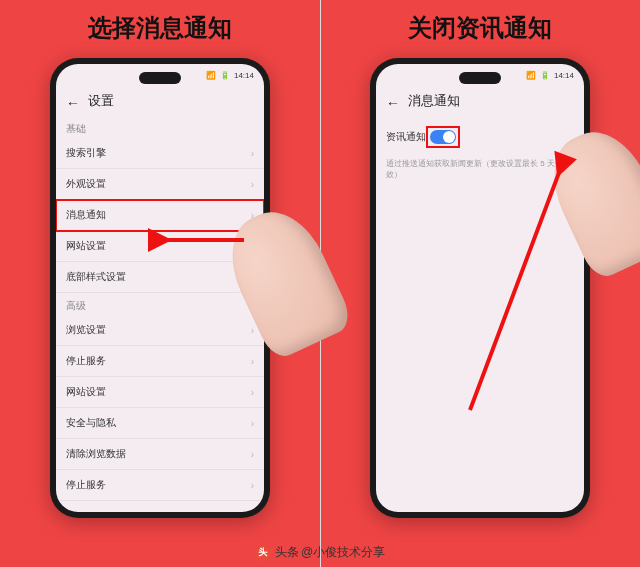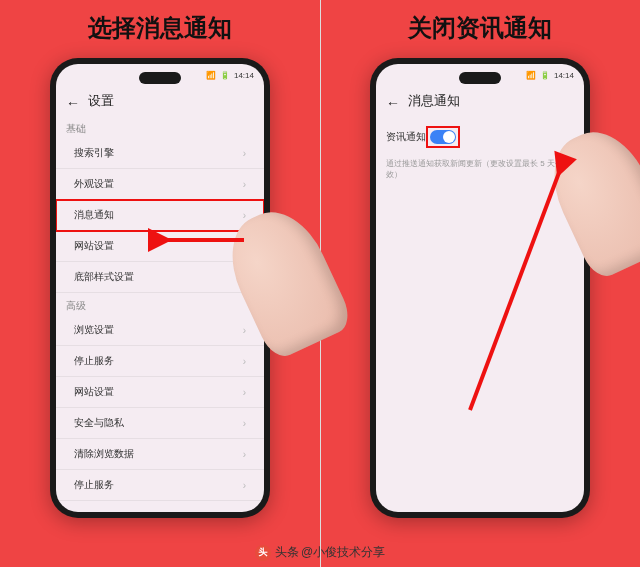--- a/index.html
+++ b/index.html
@@ -7,21 +7,21 @@
 .panel{width:320px;height:567px;position:relative;background:#ef4444;box-sizing:border-box}
 .caption{text-align:center;font-size:24px;font-weight:700;margin:12px 0 8px;color:#111}
 .phone{position:absolute;left:50%;top:58px;transform:translateX(-50%);width:220px;height:460px;background:#1a1a1a;border-radius:28px;padding:6px;box-sizing:border-box;box-shadow:0 4px 20px rgba(0,0,0,.3)}
 .screen{width:100%;height:100%;background:#f5ecf2;border-radius:22px;overflow:hidden;position:relative}
 .notch{position:absolute;top:8px;left:50%;transform:translateX(-50%);width:42px;height:12px;background:#1a1a1a;border-radius:8px;z-index:5}
 .statusbar{height:22px;display:flex;justify-content:flex-end;align-items:center;padding:0 10px;font-size:8px;color:#333}
 .statusbar span{margin-left:4px}
 .header{display:flex;align-items:center;padding:6px 10px;font-size:13px;font-weight:500;color:#222}
 .back{margin-right:8px;font-size:14px}
 .section-label{font-size:10px;color:#888;padding:6px 10px 2px}
-.row{display:flex;align-items:center;justify-content:space-between;padding:8px 18px;border-bottom:1px solid rgba(0,0,0,.06);font-size:10px;color:#333}
+.row{display:flex;align-items:center;justify-content:space-between;padding:8px 10px;border-bottom:1px solid rgba(0,0,0,.06);font-size:10px;color:#333}
 .chev{color:#bbb;font-size:10px}
 .row.hl{outline:2px solid #e11;outline-offset:-1px}
 .toggle-row{display:flex;align-items:center;padding:10px 10px;font-size:10px;color:#333}
 .toggle{width:26px;height:14px;background:#3b82f6;border-radius:8px;position:relative}
 .toggle::after{content:"";position:absolute;right:1px;top:1px;width:12px;height:12px;background:#fff;border-radius:50%}
 .toggle-box{border:2px solid #e11;padding:2px;display:inline-flex}
 .desc{font-size:8px;color:#999;padding:0 10px;line-height:1.4}
 .vdiv{position:absolute;left:320px;top:0;width:1px;height:567px;background:#ddd}
 .arrow1{position:absolute;z-index:20;pointer-events:none}
 .arrow1 svg,.arrow2 svg{overflow:visible}

